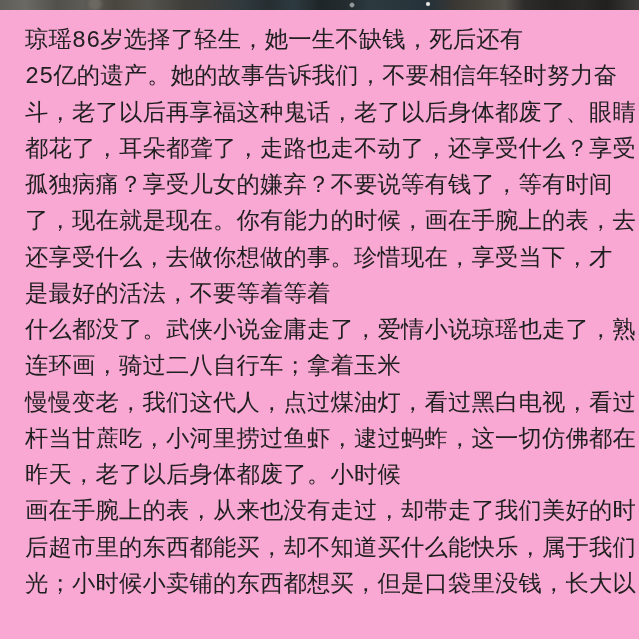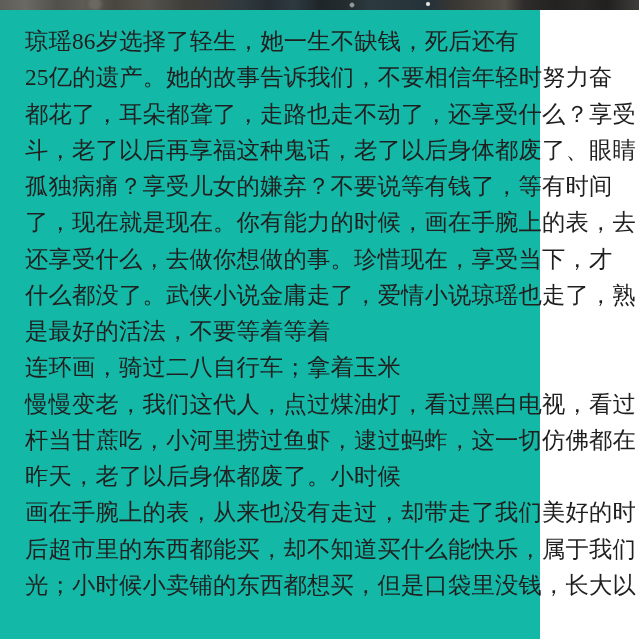--- a/index.html
+++ b/index.html
@@ -5,24 +5,24 @@
   html, body {
     margin: 0;
     padding: 0;
     width: 639px;
     height: 639px;
     background: #ffffff;
     overflow: hidden;
   }
   .screen {
     position: relative;
-    width: 540px;
+    width: 639px;
     height: 639px;
-    background: #14b8a6;
-    font-family: Liberation Serif, serif;
+    background: #f9a8d4;
+    font-family: Liberation Mono, monospace;
   }
   
   .media-strip {
     position: absolute;
     top: 0;
     left: 0;
     width: 639px;
     height: 10px;
     background:
       radial-gradient(circle at 428px 4px, rgba(242,242,238,0.95) 0 1.4px, rgba(242,242,238,0) 2.6px),
@@ -51,27 +51,27 @@
   }
 </style>
 </head>
 <body>
 
 <div class="screen">
   <div class="media-strip"></div>
   <div class="article">
     <div class="line">琼瑶86岁选择了轻生，她一生不缺钱，死后还有</div>
     <div class="line">25亿的遗产。她的故事告诉我们，不要相信年轻时努力奋</div>
+    <div class="line">斗，老了以后再享福这种鬼话，老了以后身体都废了、眼睛</div>
     <div class="line">都花了，耳朵都聋了，走路也走不动了，还享受什么？享受</div>
-    <div class="line">斗，老了以后再享福这种鬼话，老了以后身体都废了、眼睛</div>
     <div class="line">孤独病痛？享受儿女的嫌弃？不要说等有钱了，等有时间</div>
     <div class="line">了，现在就是现在。你有能力的时候，画在手腕上的表，去</div>
     <div class="line">还享受什么，去做你想做的事。珍惜现在，享受当下，才</div>
+    <div class="line">是最好的活法，不要等着等着</div>
     <div class="line">什么都没了。武侠小说金庸走了，爱情小说琼瑶也走了，熟</div>
-    <div class="line">是最好的活法，不要等着等着</div>
     <div class="line">连环画，骑过二八自行车；拿着玉米</div>
     <div class="line">慢慢变老，我们这代人，点过煤油灯，看过黑白电视，看过</div>
     <div class="line">杆当甘蔗吃，小河里捞过鱼虾，逮过蚂蚱，这一切仿佛都在</div>
     <div class="line">昨天，老了以后身体都废了。小时候</div>
     <div class="line">画在手腕上的表，从来也没有走过，却带走了我们美好的时</div>
     <div class="line">后超市里的东西都能买，却不知道买什么能快乐，属于我们</div>
     <div class="line">光；小时候小卖铺的东西都想买，但是口袋里没钱，长大以</div>
   </div>
 </div>
 

